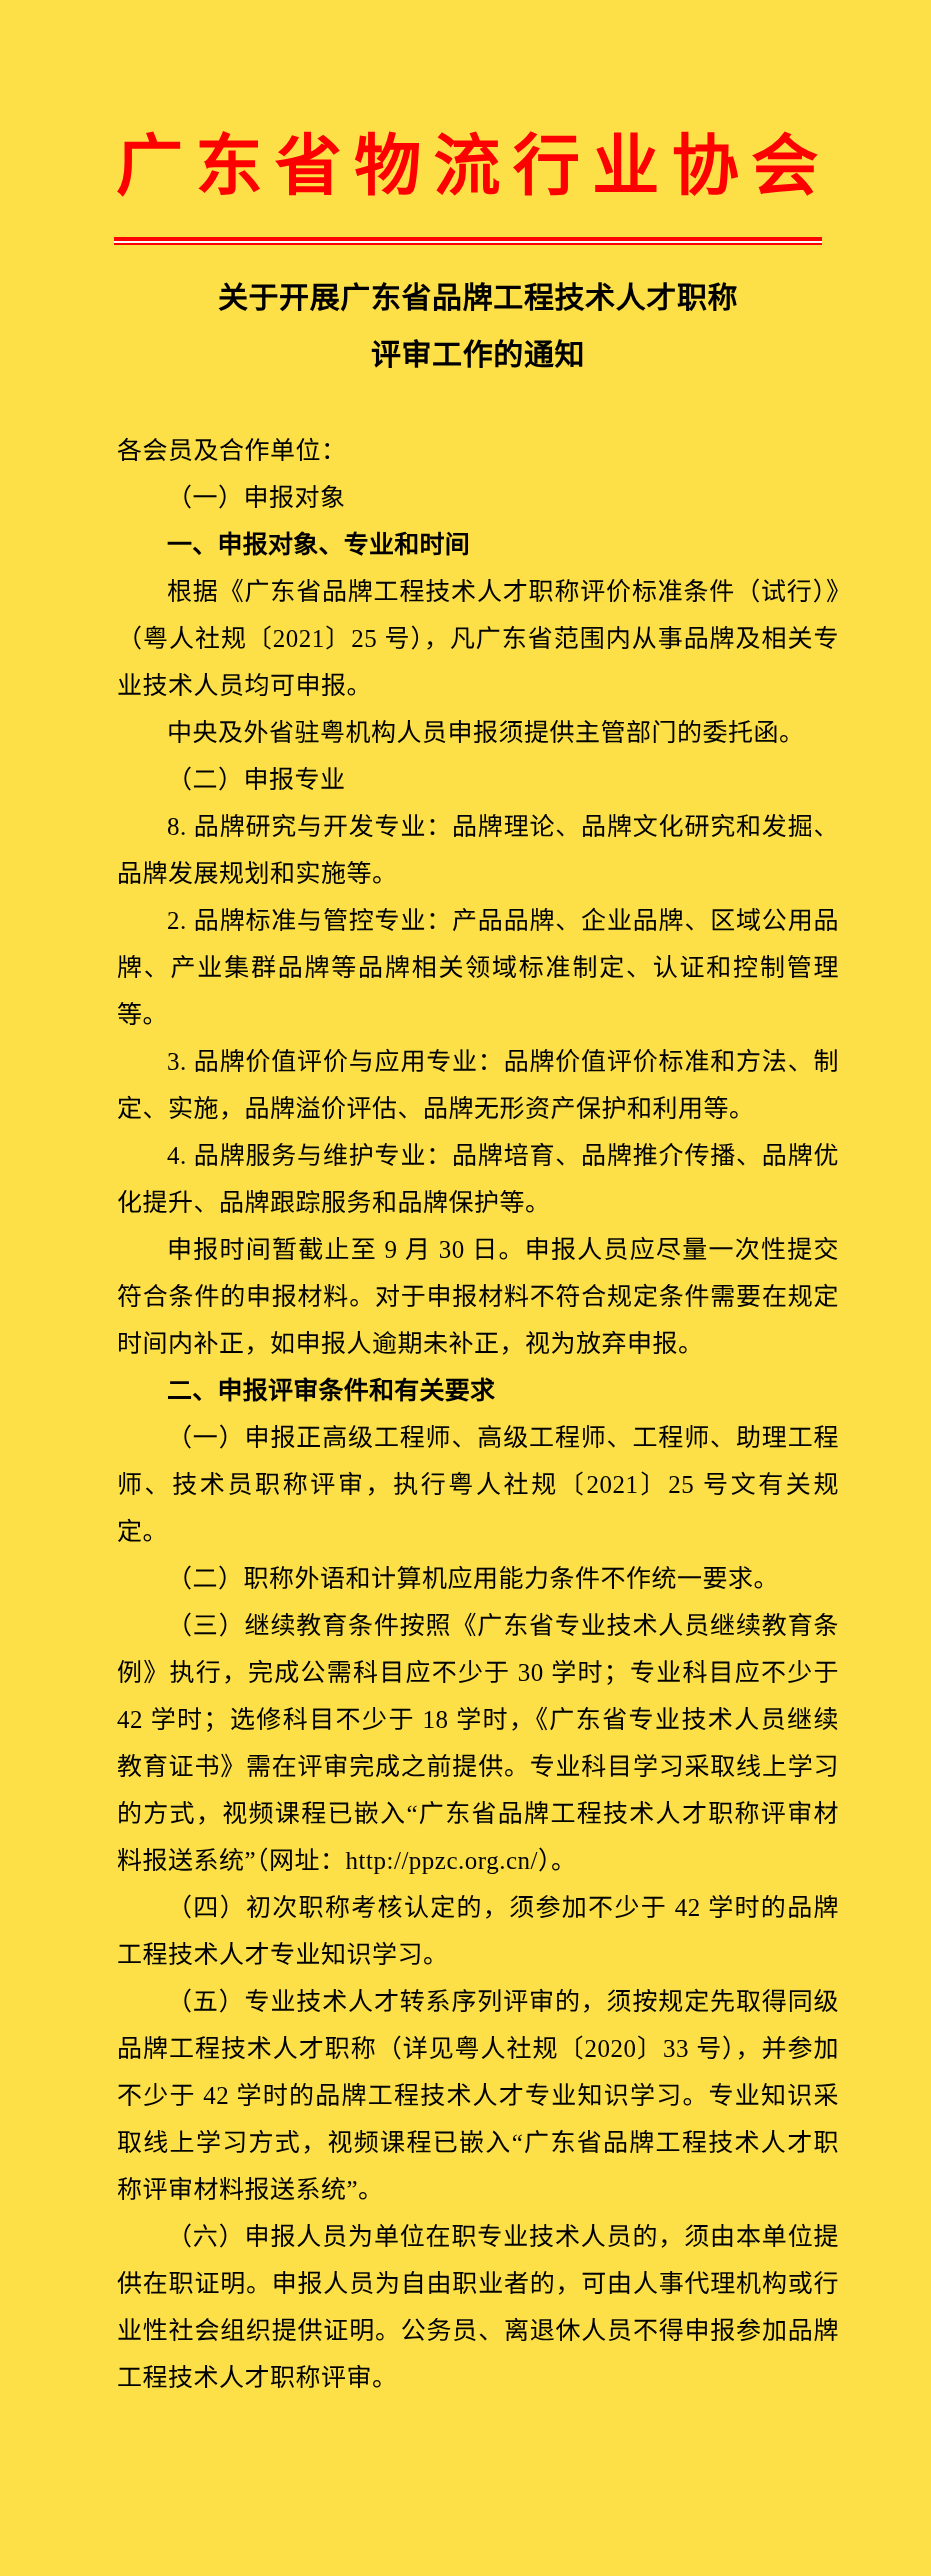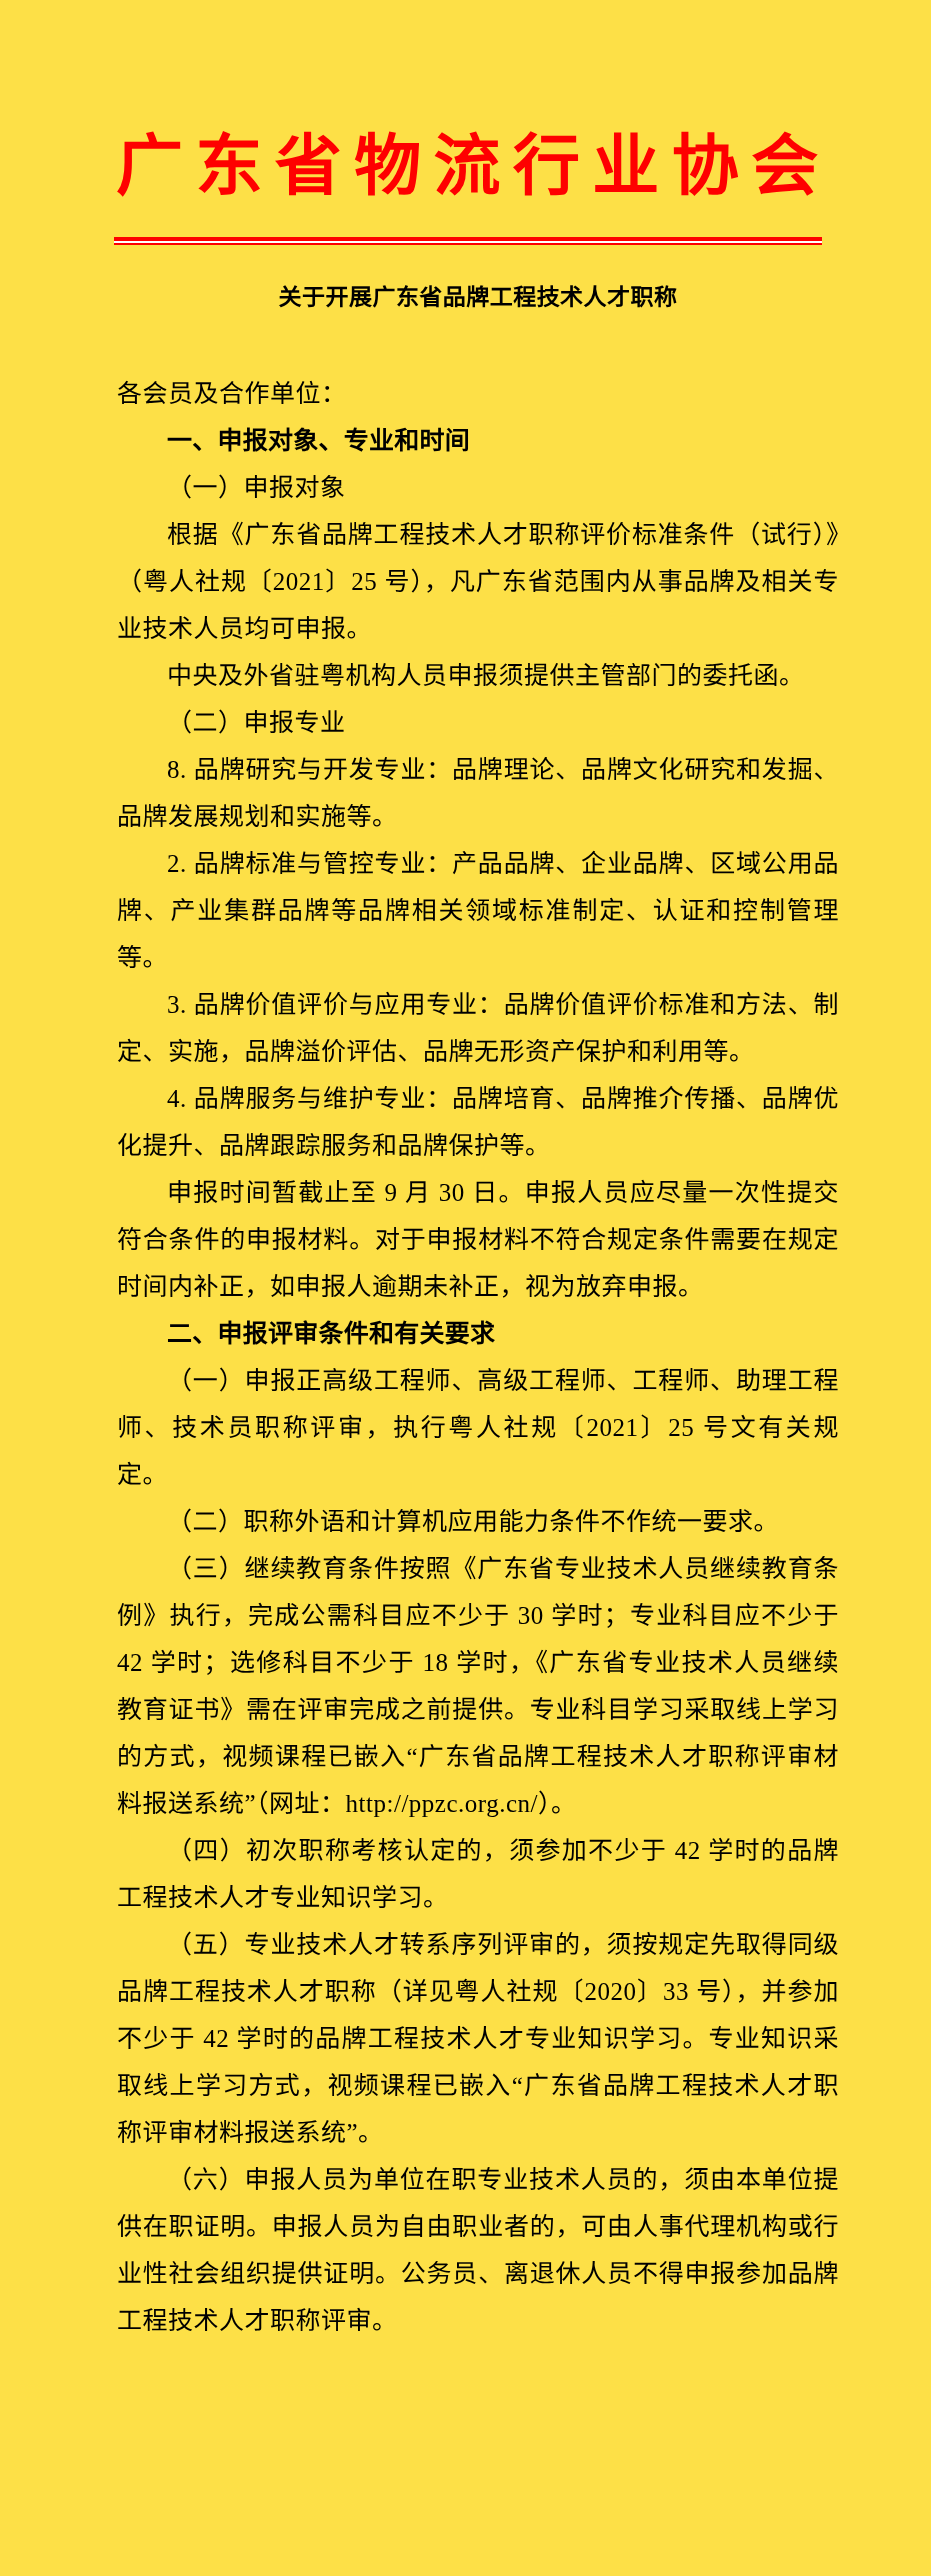--- a/index.html
+++ b/index.html
@@ -34,21 +34,21 @@
     border-bottom: 2px solid;
     
     background: #ffffff;
   }
   
   .doc-title {
     margin: 24px 93px 0 117px;
     text-align: center;
     font-family: "Liberation Serif", "DejaVu Serif", serif;
     font-weight: bold;
-    font-size: 23px;
+    font-size: 30px;
     line-height: 57px;
     letter-spacing: 0.02em;
   }
   
   .document-body {
     margin: 44px 93px 0 117px;
     width: 722px;
     font-size: 25px;
     line-height: 47px;
     letter-spacing: 0.02em;
@@ -73,26 +73,27 @@
 <body>
 
 <div class="page">
 
   <div class="letterhead accent-text" style="color: rgb(254, 0, 0);">广东省物流行业协会</div>
 
   <div class="red-rule accent-border" style="border-color: rgb(254, 0, 0);"></div>
 
   <div class="doc-title">
     <div>关于开展广东省品牌工程技术人才职称</div>
+    <div>评审工作的通知</div>
   </div>
 
   <div class="document-body">
       <p class="para salutation">各会员及合作单位：</p>
+      <p class="para normal">（一）申报对象</p>
       <p class="para heading">一、申报对象、专业和时间</p>
-      <p class="para normal">（一）申报对象</p>
       <p class="para normal">根据《广东省品牌工程技术人才职称评价标准条件（试行）》（粤人社规〔2021〕25 号），凡广东省范围内从事品牌及相关专业技术人员均可申报。</p>
       <p class="para normal">中央及外省驻粤机构人员申报须提供主管部门的委托函。</p>
       <p class="para normal">（二）申报专业</p>
       <p class="para normal">8. 品牌研究与开发专业：品牌理论、品牌文化研究和发掘、品牌发展规划和实施等。</p>
       <p class="para normal">2. 品牌标准与管控专业：产品品牌、企业品牌、区域公用品牌、产业集群品牌等品牌相关领域标准制定、认证和控制管理等。</p>
       <p class="para normal">3. 品牌价值评价与应用专业：品牌价值评价标准和方法、制定、实施，品牌溢价评估、品牌无形资产保护和利用等。</p>
       <p class="para normal">4. 品牌服务与维护专业：品牌培育、品牌推介传播、品牌优化提升、品牌跟踪服务和品牌保护等。</p>
       <p class="para normal">申报时间暂截止至 9 月 30 日。申报人员应尽量一次性提交符合条件的申报材料。对于申报材料不符合规定条件需要在规定时间内补正，如申报人逾期未补正，视为放弃申报。</p>
       <p class="para heading">二、申报评审条件和有关要求</p>
       <p class="para normal">（一）申报正高级工程师、高级工程师、工程师、助理工程师、技术员职称评审，执行粤人社规〔2021〕25 号文有关规定。</p>

